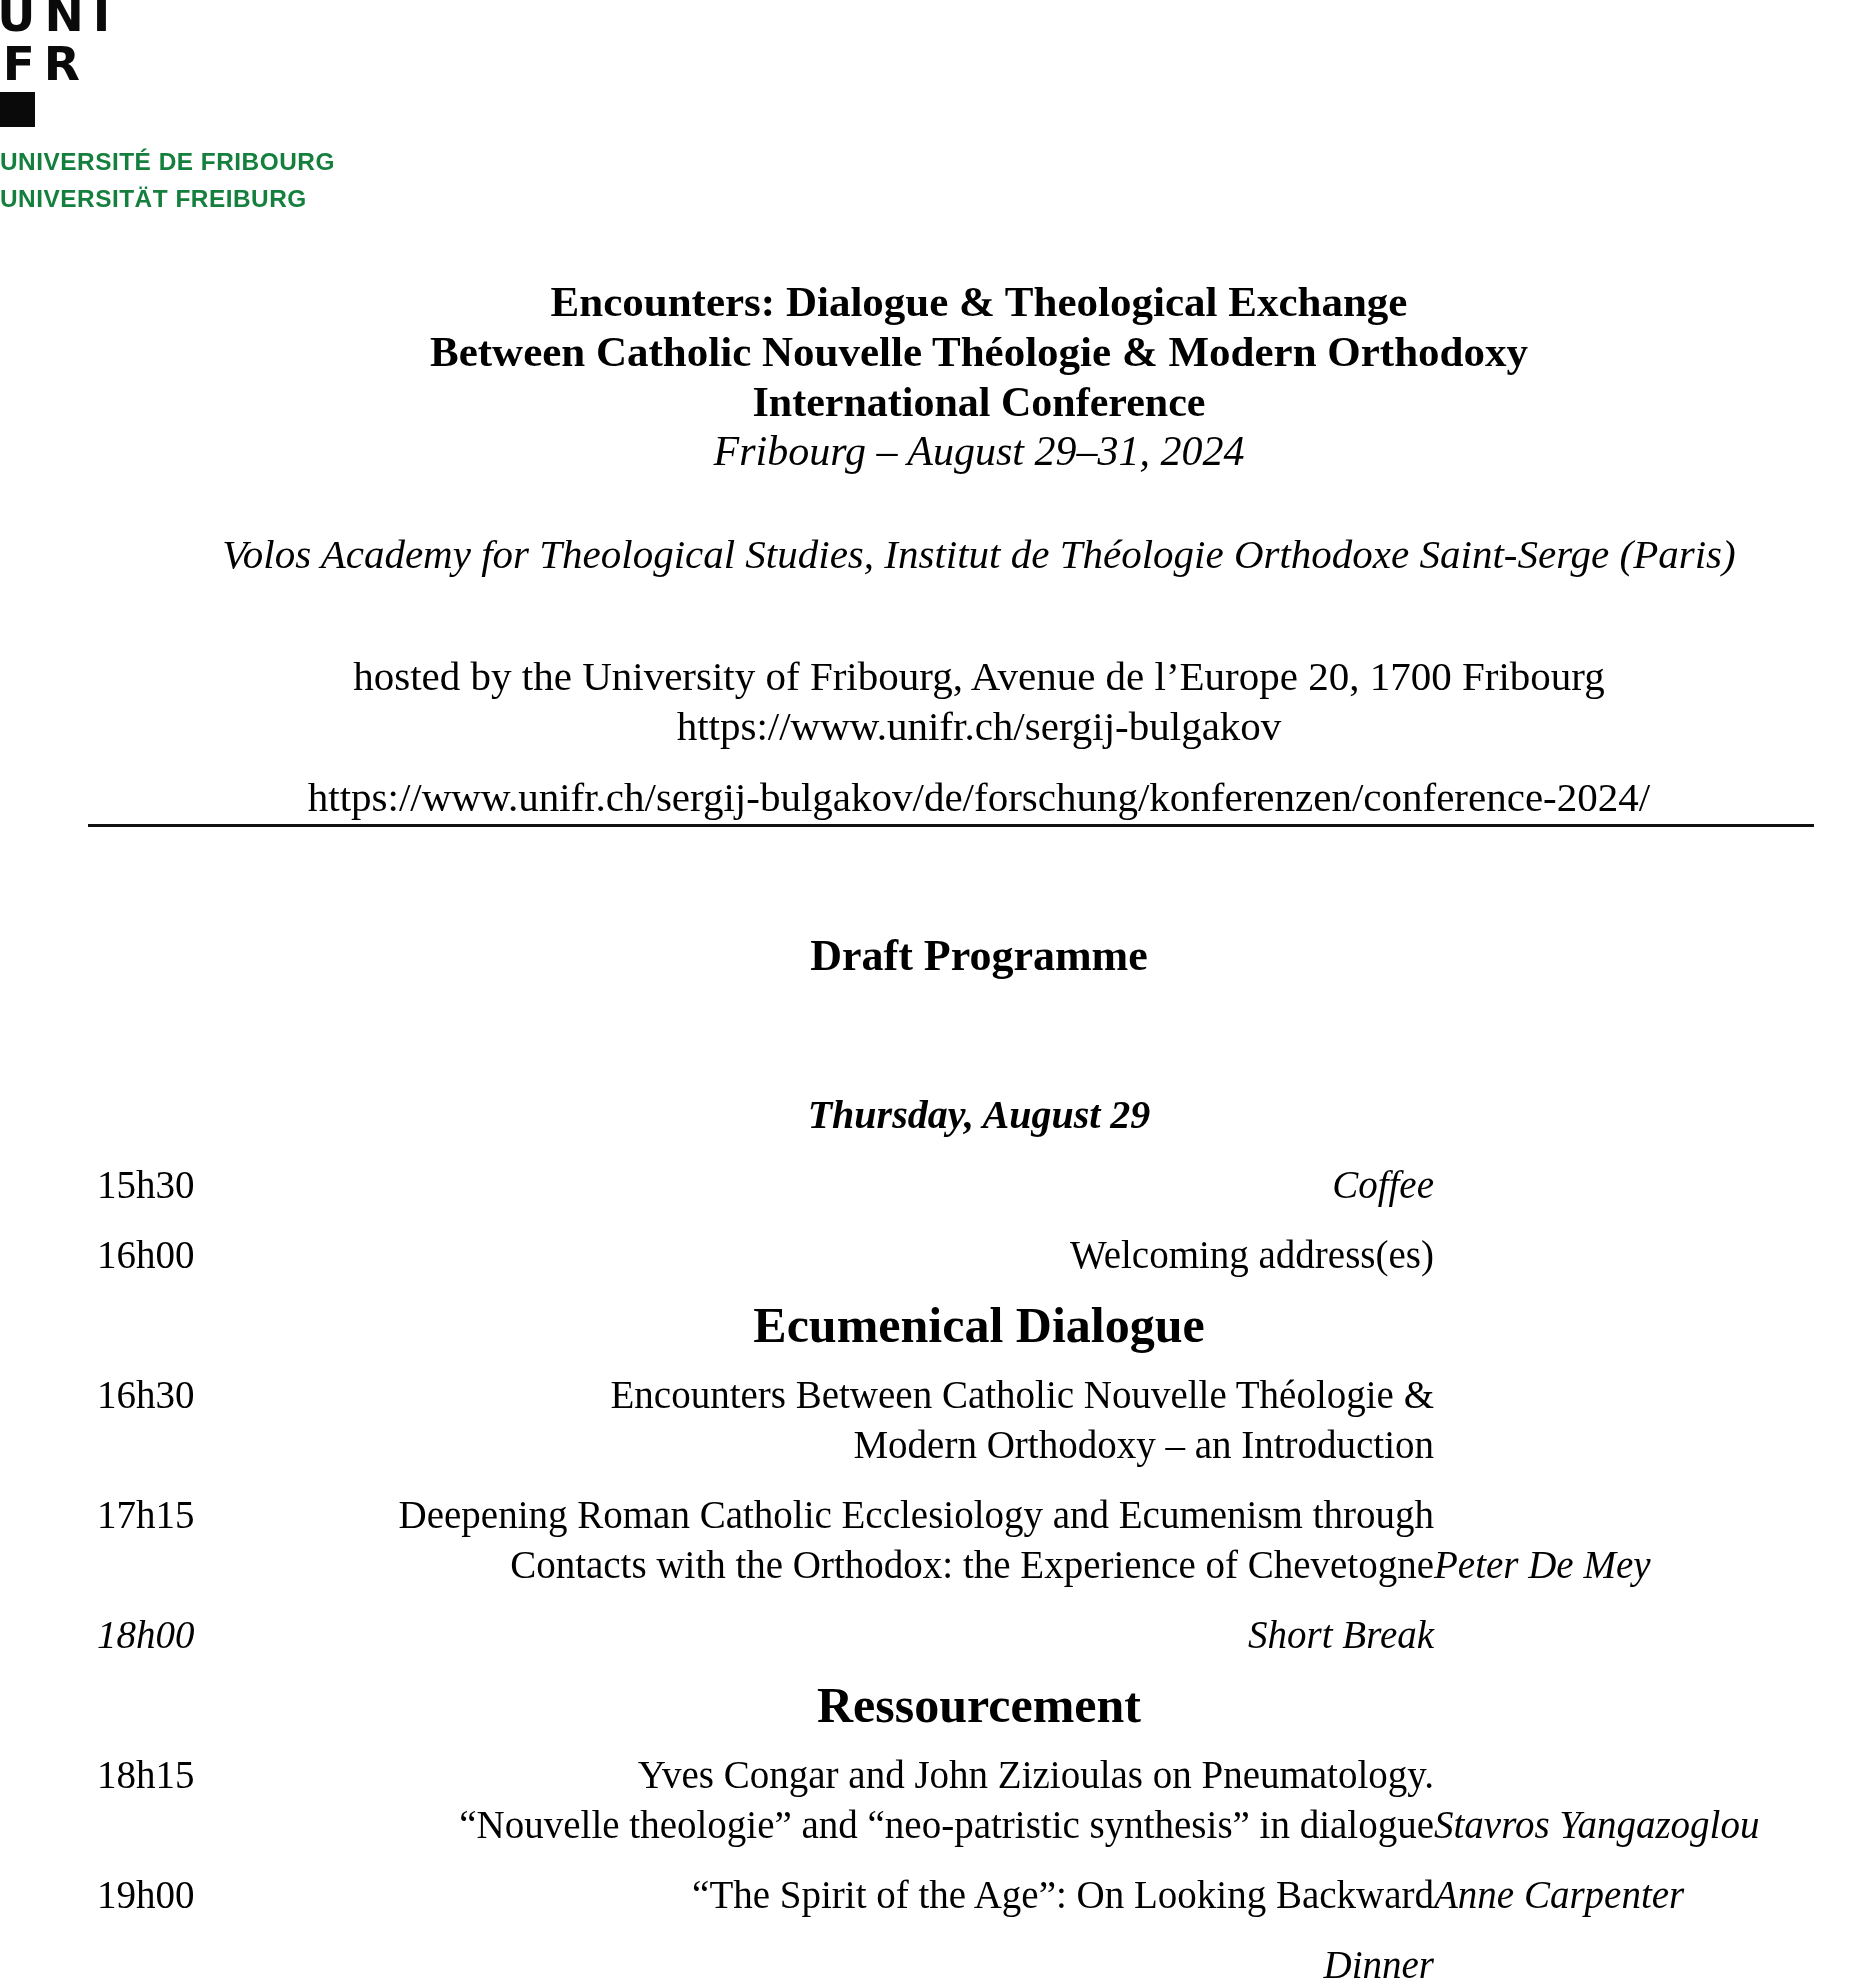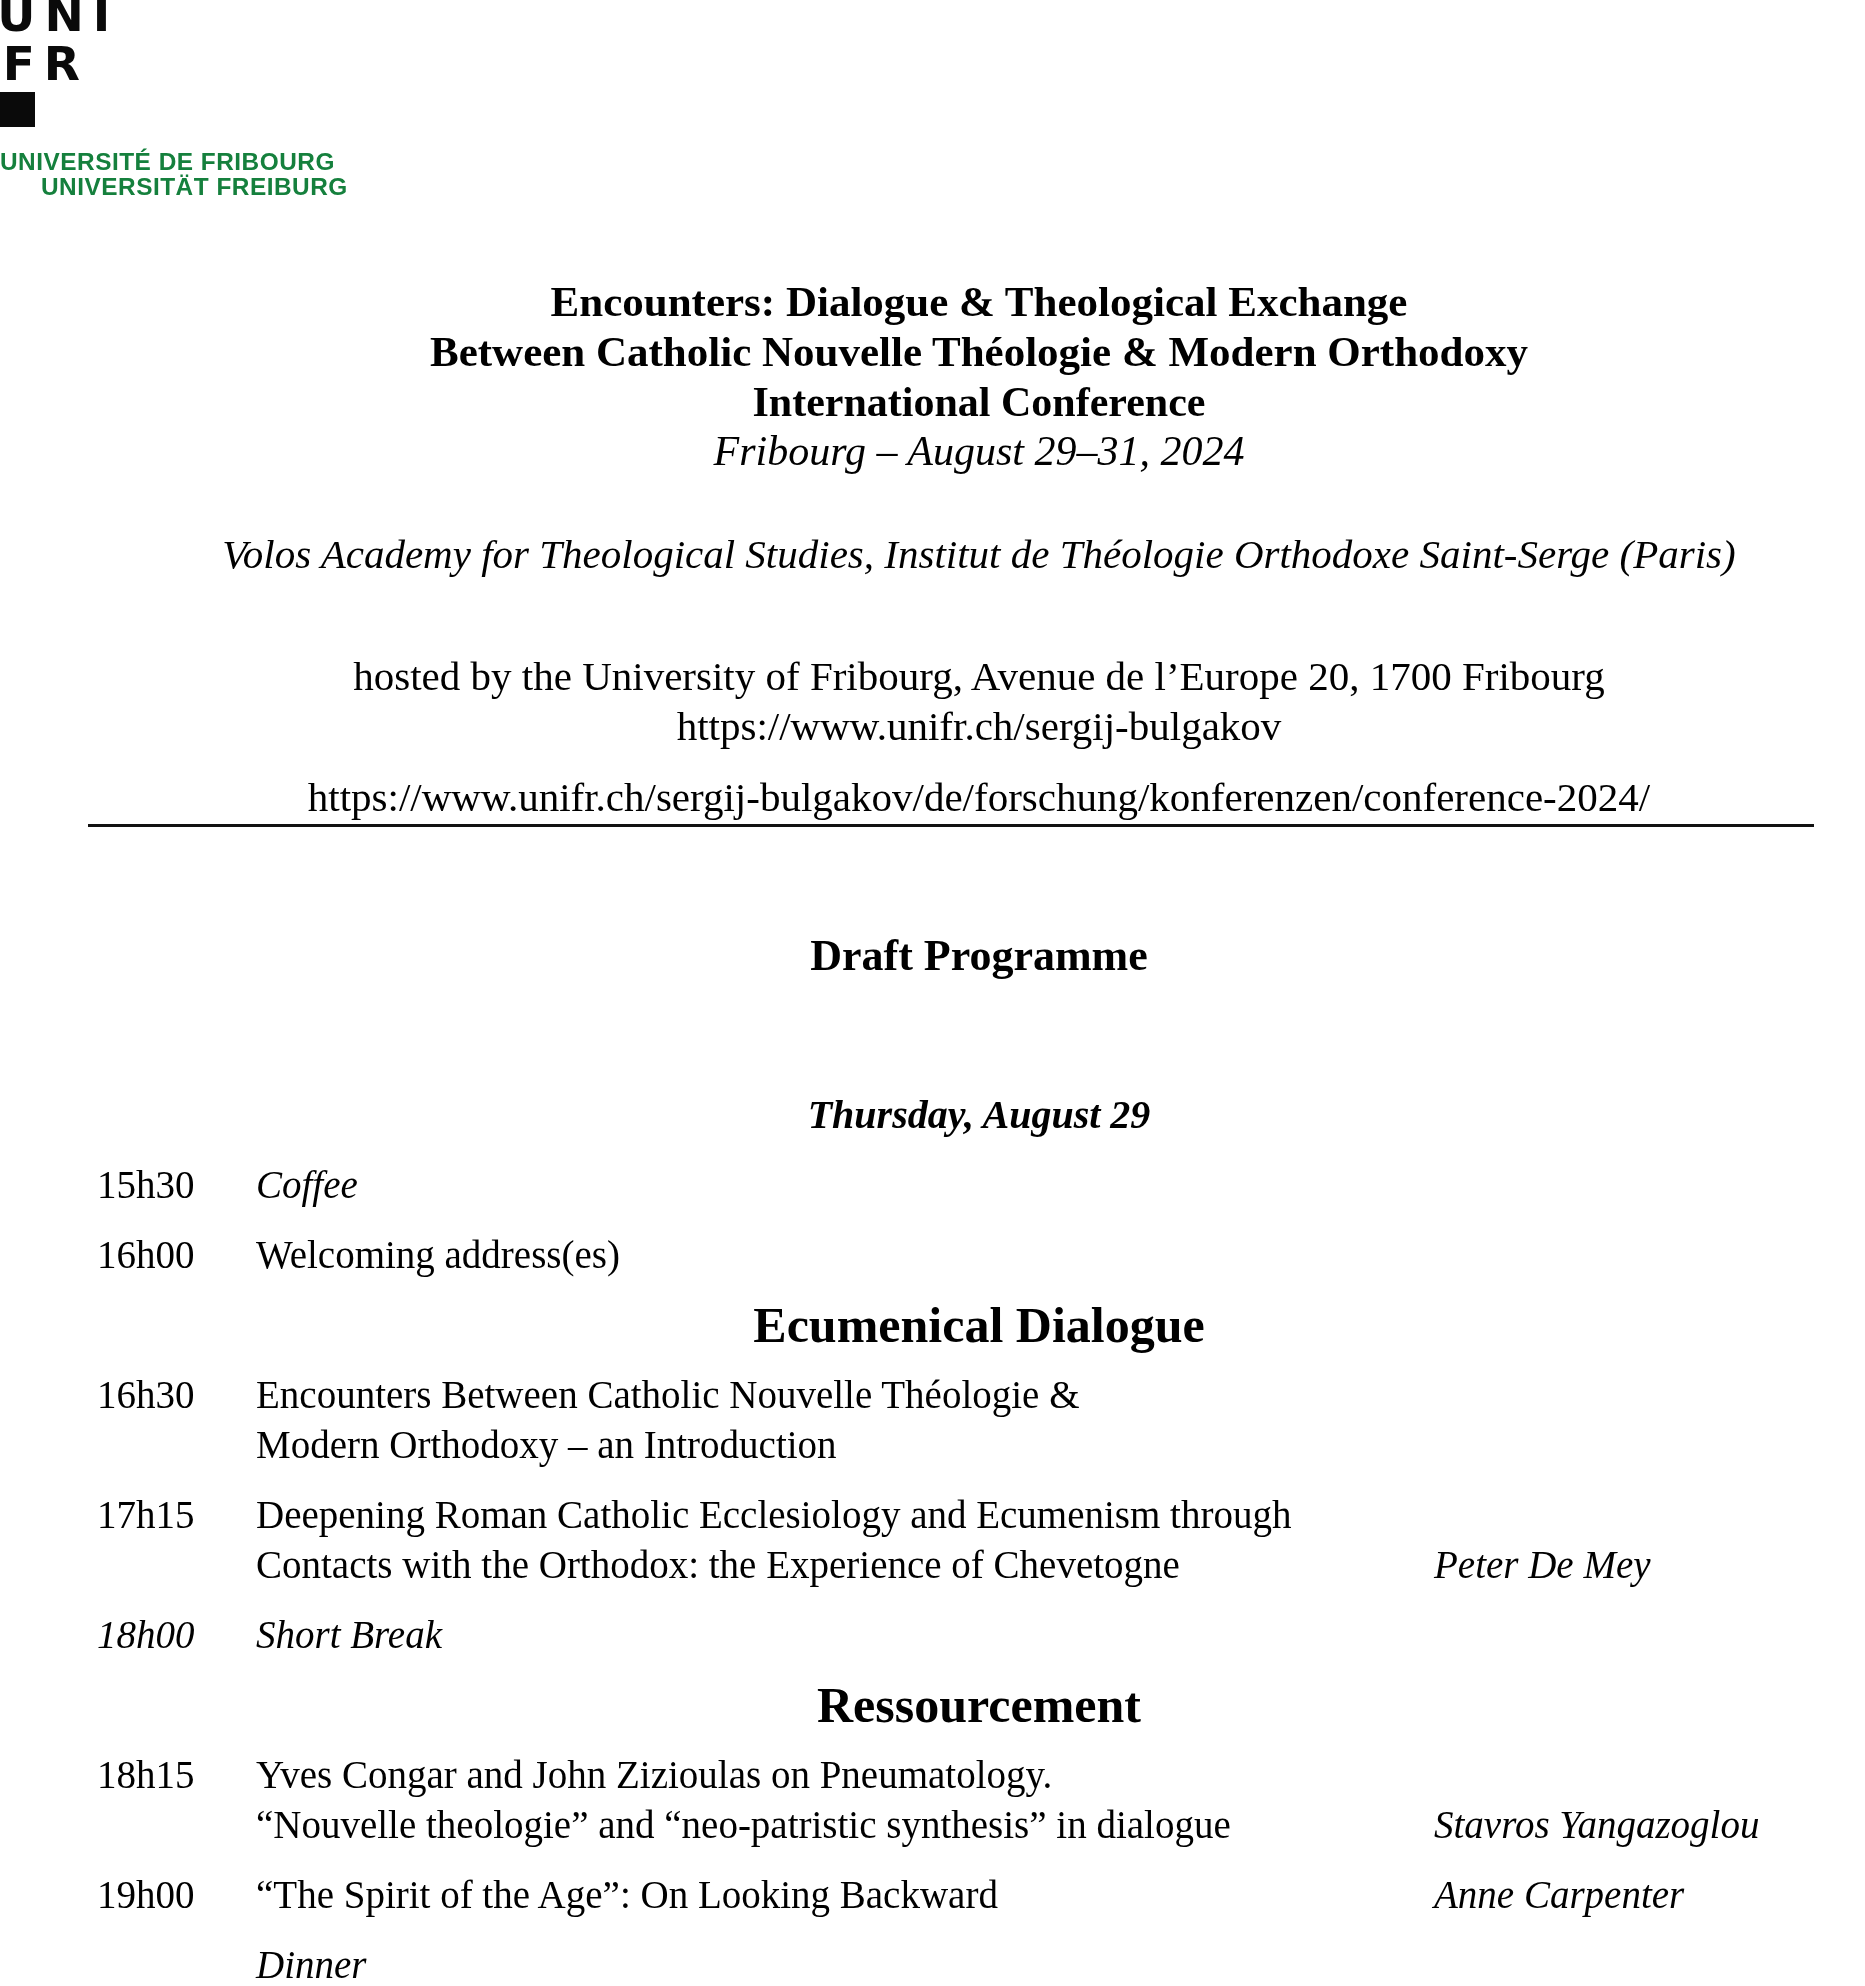--- a/index.html
+++ b/index.html
@@ -19,21 +19,21 @@
   .logo-square{
     position:absolute;left:0;top:92px;width:35px;height:35px;background:#0a0a0a;
   }
   .logo-org{
     position:absolute;left:0;
     font-family:"Liberation Sans", sans-serif;font-weight:bold;
     font-size:24.4px;line-height:30px;letter-spacing:0.5px;color:#15803d;
     white-space:nowrap;
   }
   #logo-org-fr{top:147px;}
-  #logo-org-de{top:172px;margin-left:41px;}
+  #logo-org-de{top:184px;}
 
   
   .center-col{
     position:absolute;left:97px;width:1764px;text-align:center;white-space:nowrap;
   }
   #title-block{top:277px;font-size:43px;line-height:50px;font-weight:bold;}
   #title-block .subtitle{font-weight:bold;font-size:42px;}
   #date-line{top:426px;font-size:42px;line-height:50px;font-style:italic;}
   #organizers{top:529px;font-size:41px;line-height:50px;font-style:italic;}
   #hosted{top:651px;font-size:41px;line-height:50px;}
@@ -50,21 +50,21 @@
     font-size:39px;line-height:50px;
   }
   .day-heading{
     text-align:center;font-weight:bold;font-style:italic;font-size:40px;line-height:50px;
   }
   .section-heading{
     text-align:center;font-weight:bold;font-size:50px;line-height:50px;margin-top:20px;
   }
   .row{display:flex;align-items:flex-start;margin-top:20px;}
   .time{width:159px;flex:none;}
-  .lines{width:1178px;flex:none;}
+  .lines{width:1178px;flex:none;text-align:right;}
   .lines .line{display:block;white-space:nowrap;}
   .speaker{flex:none;align-self:flex-end;font-style:italic;white-space:nowrap;}
   .italic{font-style:italic;}
 </style>
 </head>
 <body>
 
 <div class="logo-mark" id="logo-uni">UNI</div>
 <div class="logo-mark" id="logo-fr">FR</div>
 <div class="logo-square"></div>

